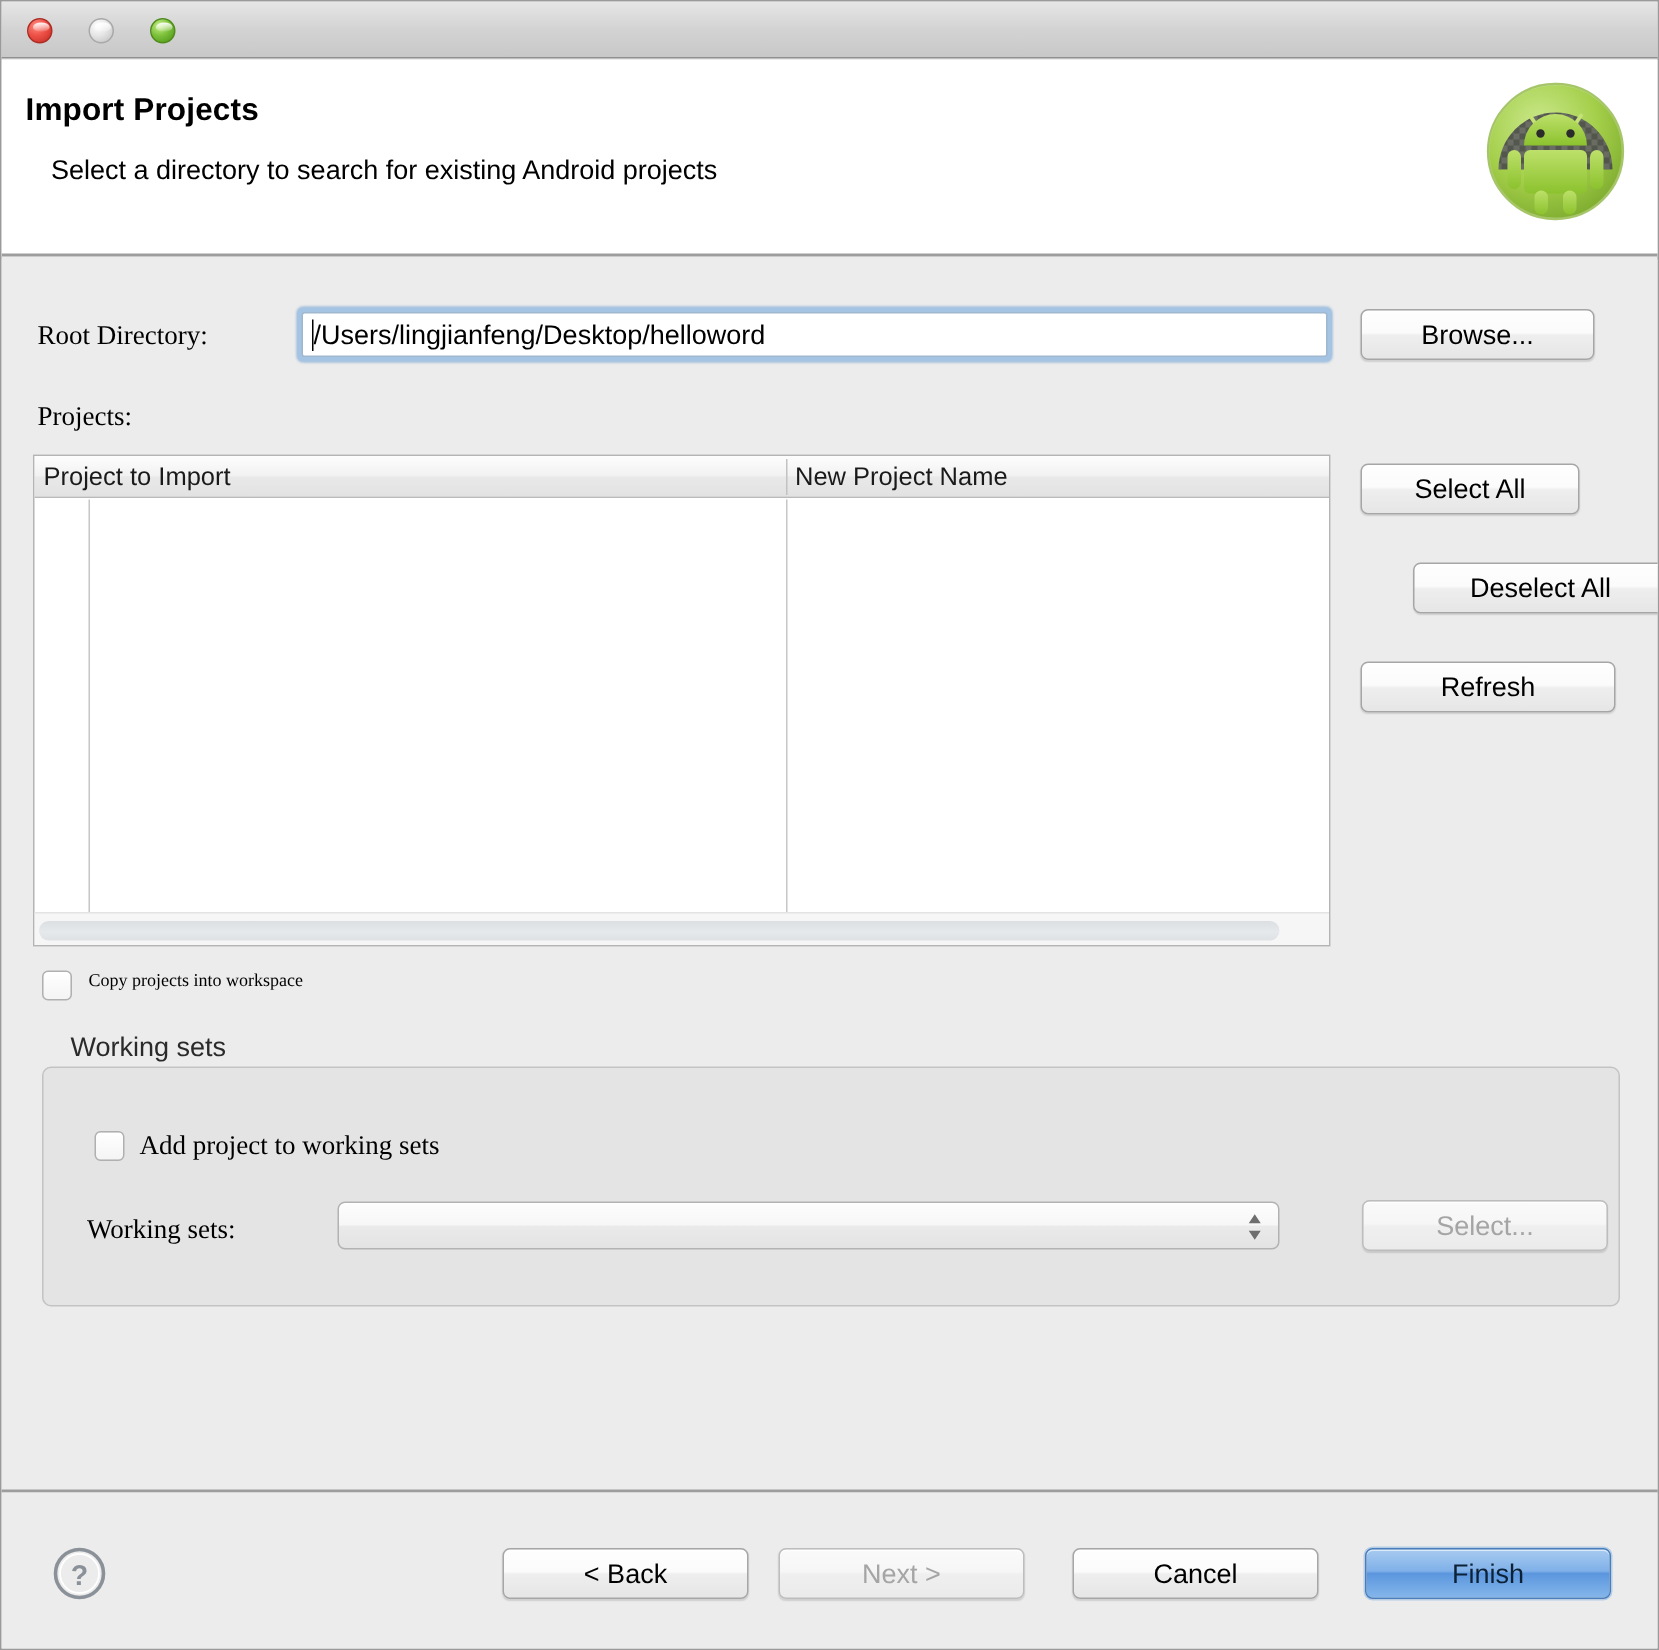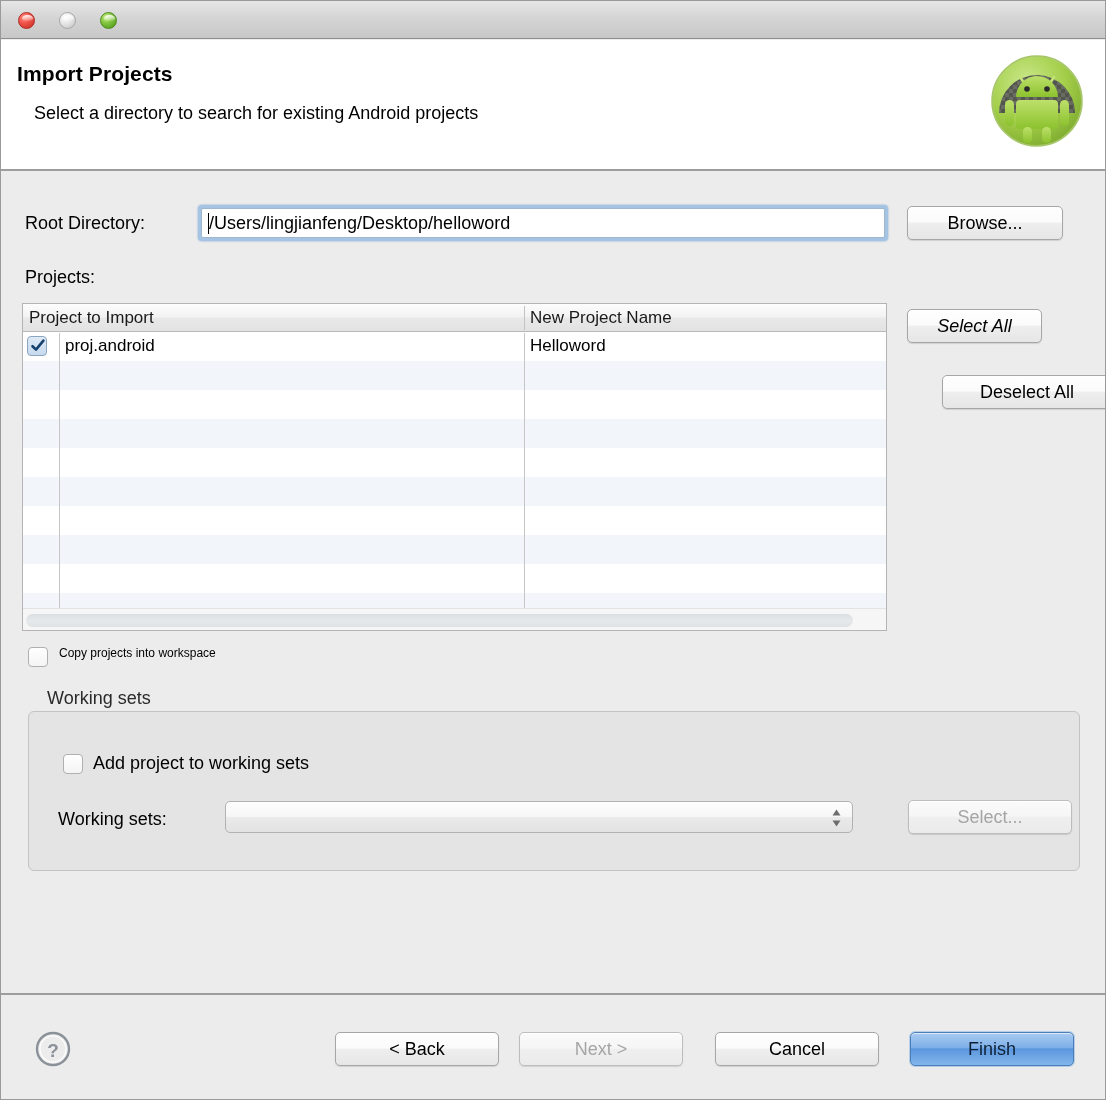--- a/index.html
+++ b/index.html
@@ -69,20 +69,21 @@
   #body {
     position: absolute; left: 0; top: 172px;
     width: 1106px; height: 820px;
     background: #ececec;
   }
 
   .field-label {
     position: absolute;
     font-size: 18px; color: #000;
     white-space: nowrap;
+    font-family: Liberation Serif, serif;
   }
 
   
   #root-dir-label { left: 24px; top: 212px; }
   #root-dir-wrap {
     position: absolute; left: 197px; top: 204px;
     width: 690px; height: 36px;
     border-radius: 4px;
     padding: 3px;
     background: rgba(108,163,219,0.55);
@@ -185,21 +186,21 @@
     box-shadow: 0 1px 0 rgba(255,255,255,.85) inset, 0 1px 1px rgba(0,0,0,.12);
     font-family: "Liberation Sans", "DejaVu Sans", sans-serif;
     font-size: 18px; color: #000;
     display: flex; align-items: center; justify-content: center;
     cursor: default;
     padding: 0;
   }
   .aqua-btn.disabled { color: #a5a5a5; border-color: #bdbdbd;
     background: linear-gradient(to bottom, #fafafa 0%, #f6f6f6 46%, #efefef 52%, #ebebeb 100%); }
   #btn-browse     { left: 906px; top: 205px; width: 156px; height: 34px; }
-  #btn-select-all { left: 906px; top: 308px; width: 135px; height: 34px; font-style: italic; }
+  #btn-select-all { left: 906px; top: 308px; width: 146px; height: 34px; }
   #btn-deselect   { left: 906px; top: 374px; width: 170px; height: 34px; margin-left: 35px; }
   #btn-refresh    { left: 906px; top: 440px; width: 170px; height: 34px; }
 
   
   .sq-check {
     position: absolute;
     width: 20px; height: 20px;
     border-radius: 4px;
     border: 1px solid #b0b0b0;
     background: linear-gradient(to bottom, #ffffff 0%, #f4f4f4 100%);
@@ -332,50 +333,31 @@
   <div id="caret"></div>
 
   <div class="field-label" id="projects-label">Projects:</div>
 
   <div id="table">
     <div id="table-head">
       <div class="th" id="th-0">Project to Import</div>
       <div class="th" id="th-1">New Project Name</div>
       <div id="head-div"></div>
     </div>
-    <div id="table-rows">
-      <div class="trow plain">
-        <div class="row-check">
-          <svg width="16" height="16" viewBox="0 0 16 16">
-            <path d="M2.5 8.2 L6 11.6 L13.4 2.6" fill="none" stroke="#16426f" stroke-width="2.6" stroke-linecap="round" stroke-linejoin="round"></path>
-          </svg>
-        </div>
-        <div class="cell-name">proj.android</div>
-        <div class="cell-new">Helloword</div>
-      </div>
-      <div class="trow alt"></div>
-      <div class="trow plain"></div>
-      <div class="trow alt"></div>
-      <div class="trow plain"></div>
-      <div class="trow alt"></div>
-      <div class="trow plain"></div>
-      <div class="trow alt"></div>
-      <div class="trow plain"></div>
-      <div class="trow alt"></div>
-    </div>
     <div class="col-sep" id="col-sep-0"></div>
     <div class="col-sep" id="col-sep-1"></div>
     <div id="hscroll">
       <div id="hscroll-thumb"></div>
     </div>
   </div>
 
   <button class="aqua-btn" id="btn-browse">Browse...</button>
   <button class="aqua-btn" id="btn-select-all">Select All</button>
   <button class="aqua-btn" id="btn-deselect">Deselect All</button>
+  <button class="aqua-btn" id="btn-refresh">Refresh</button>
 
   <div class="sq-check" id="chk-copy"></div>
   <div class="field-label" id="lbl-copy">Copy projects into workspace</div>
 
   <div id="ws-group"></div>
   <div id="ws-legend">Working sets</div>
   <div class="sq-check" id="chk-addproj"></div>
   <div class="field-label" id="lbl-addproj">Add project to working sets</div>
   <div class="field-label" id="lbl-ws">Working sets:</div>
   <div id="ws-combo">

